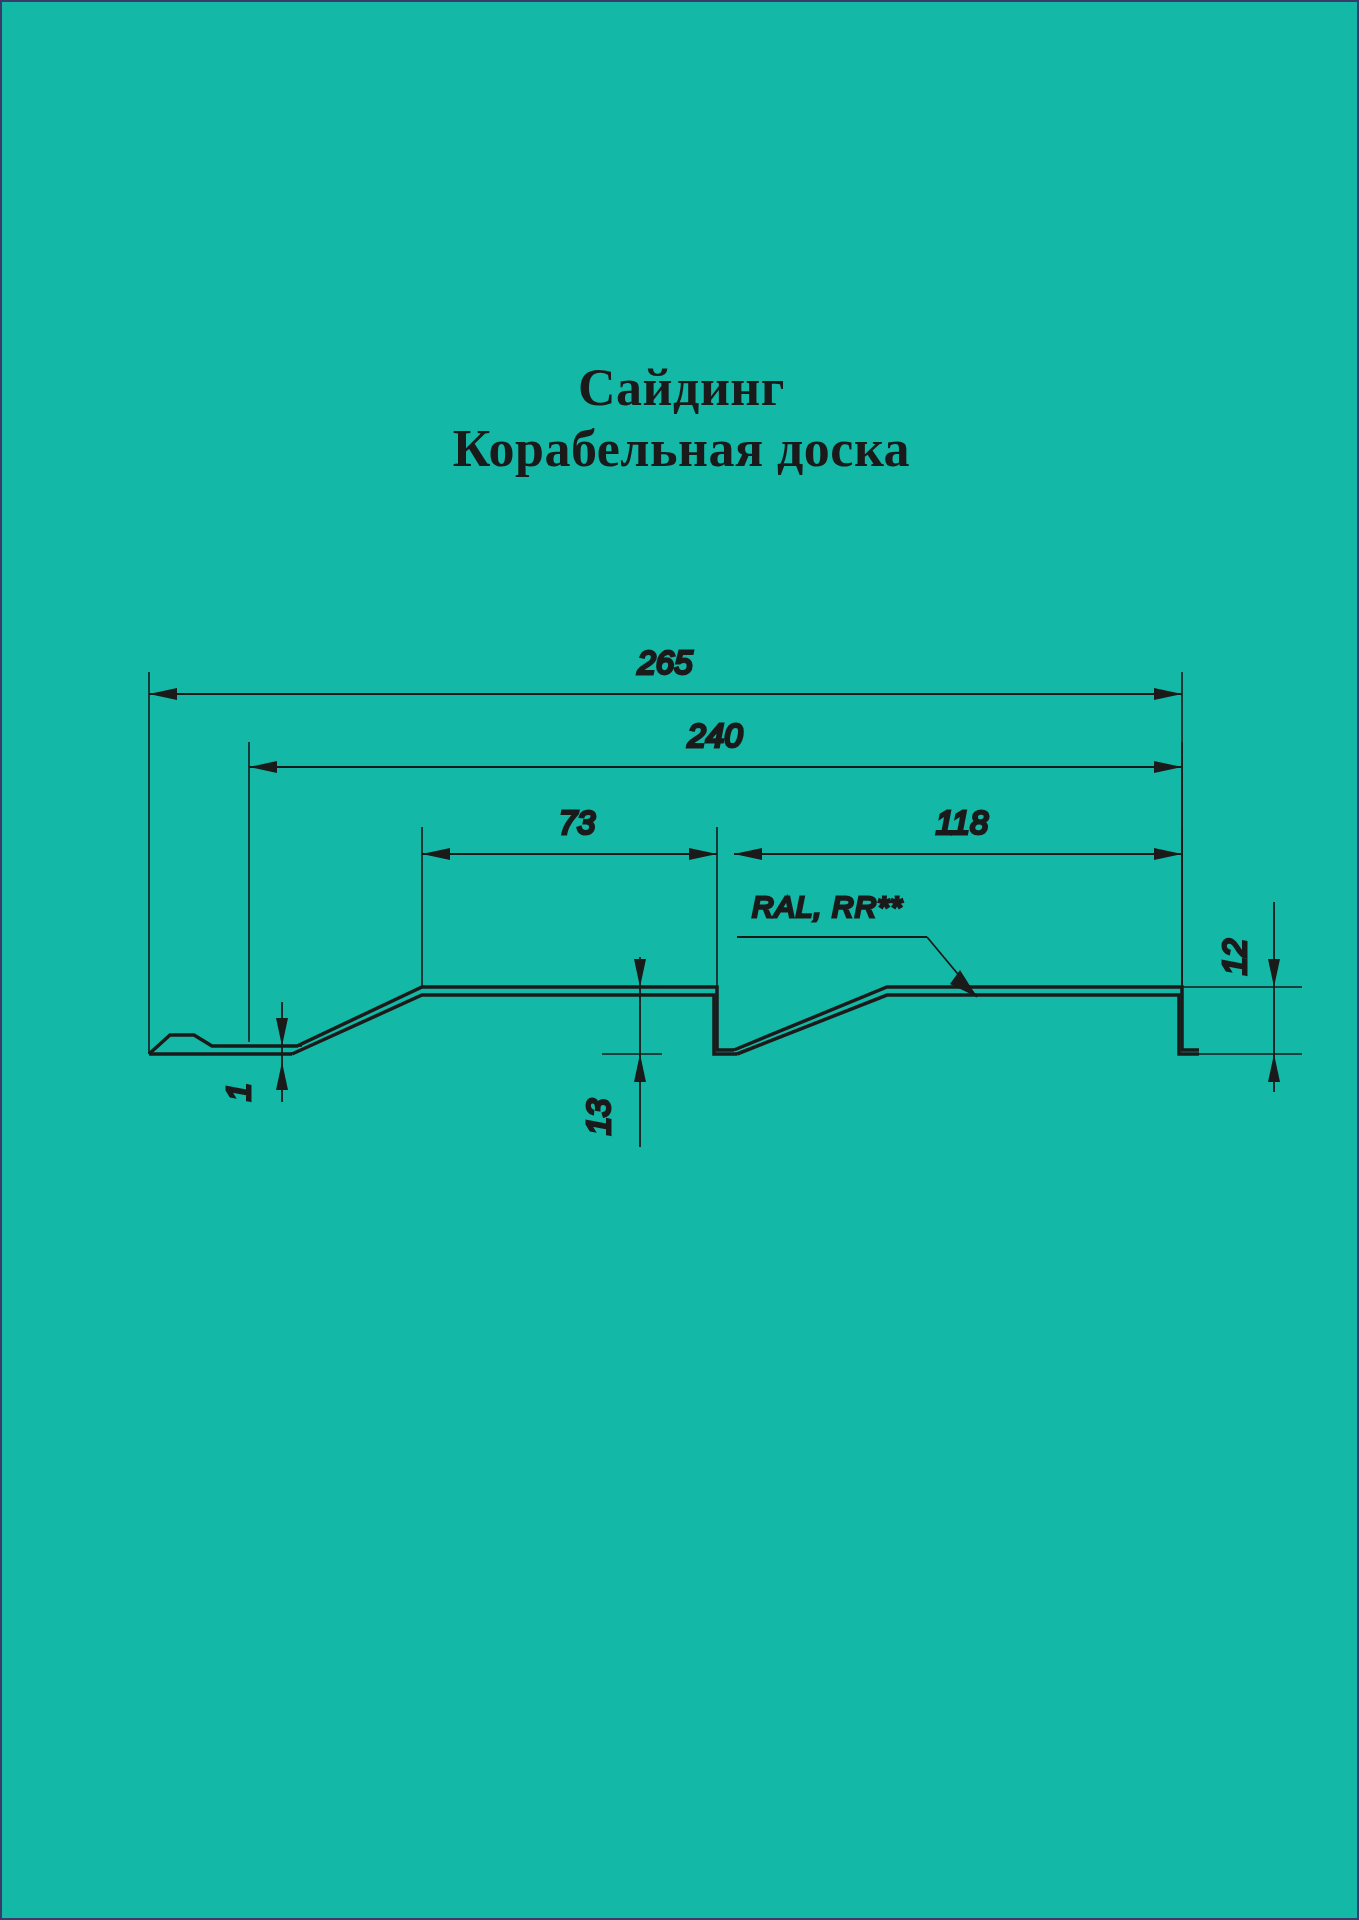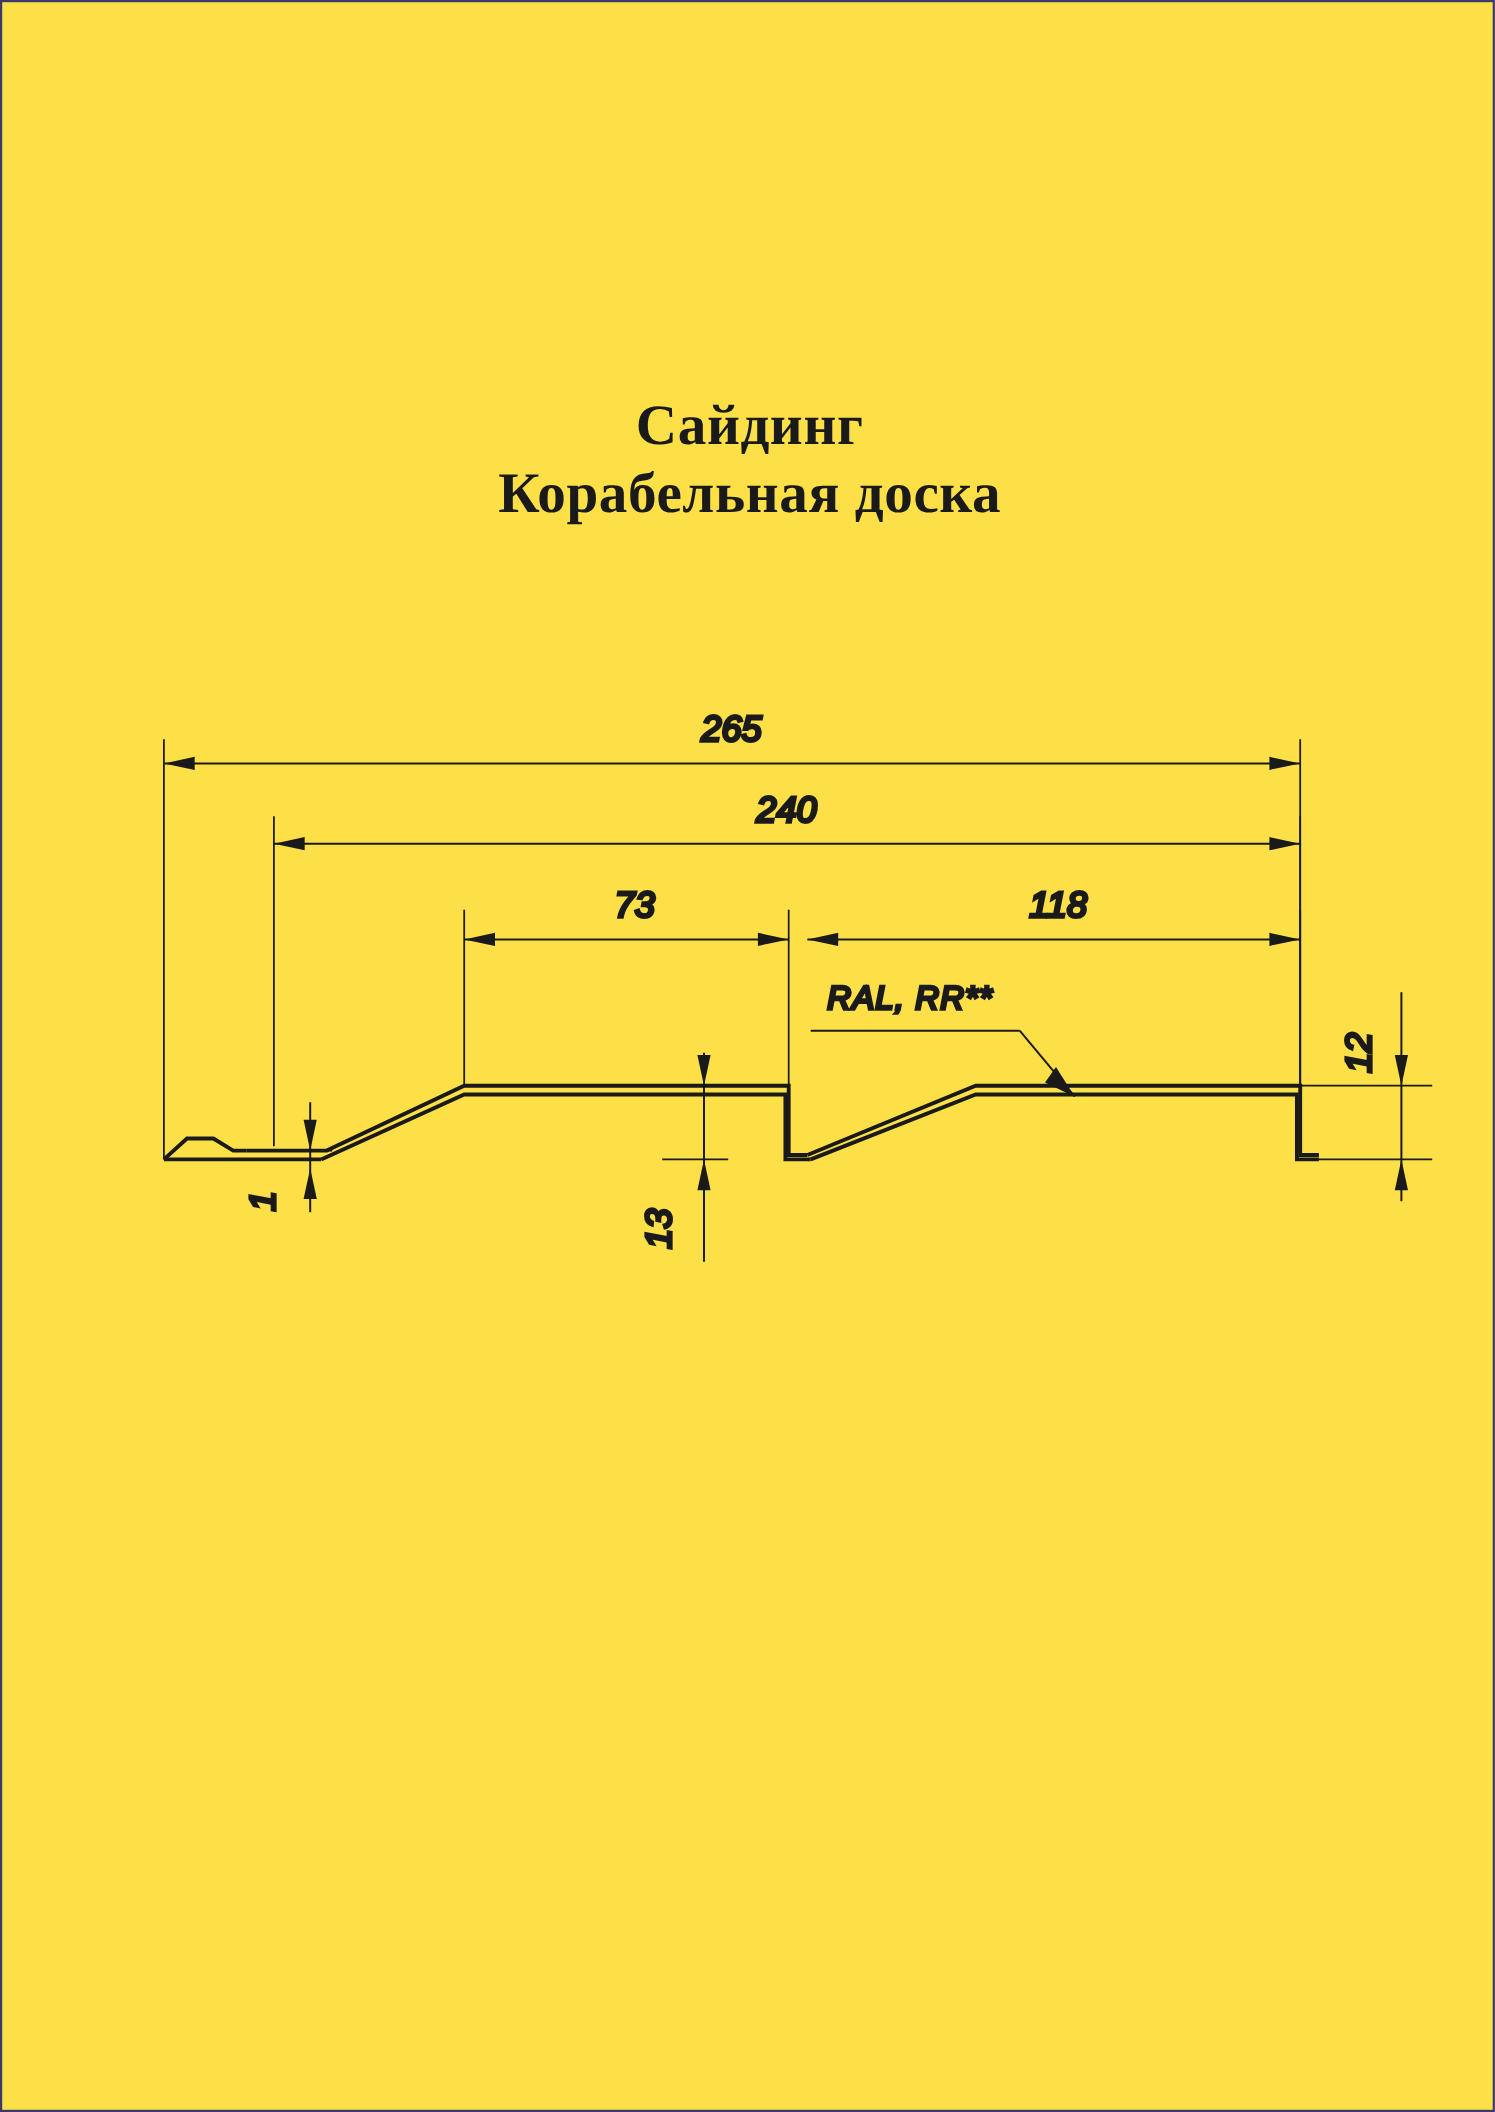--- a/index.html
+++ b/index.html
@@ -12,21 +12,21 @@
     height: 1920px;
     font-family: "Liberation Sans", sans-serif;
     position: relative;
     overflow: hidden;
   }
   .page {
     position: absolute;
     left: 0; top: 0;
     width: 1359px;
     height: 1920px;
-    background: #fde047;
+    background: #14b8a6;
     box-sizing: border-box;
     border: 2px solid #3b3b6b;
   }
   .title-block {
     position: absolute;
     left: 0;
     top: 355px;
     width: 1359px;
     text-align: center;
     line-height: 1.18;

